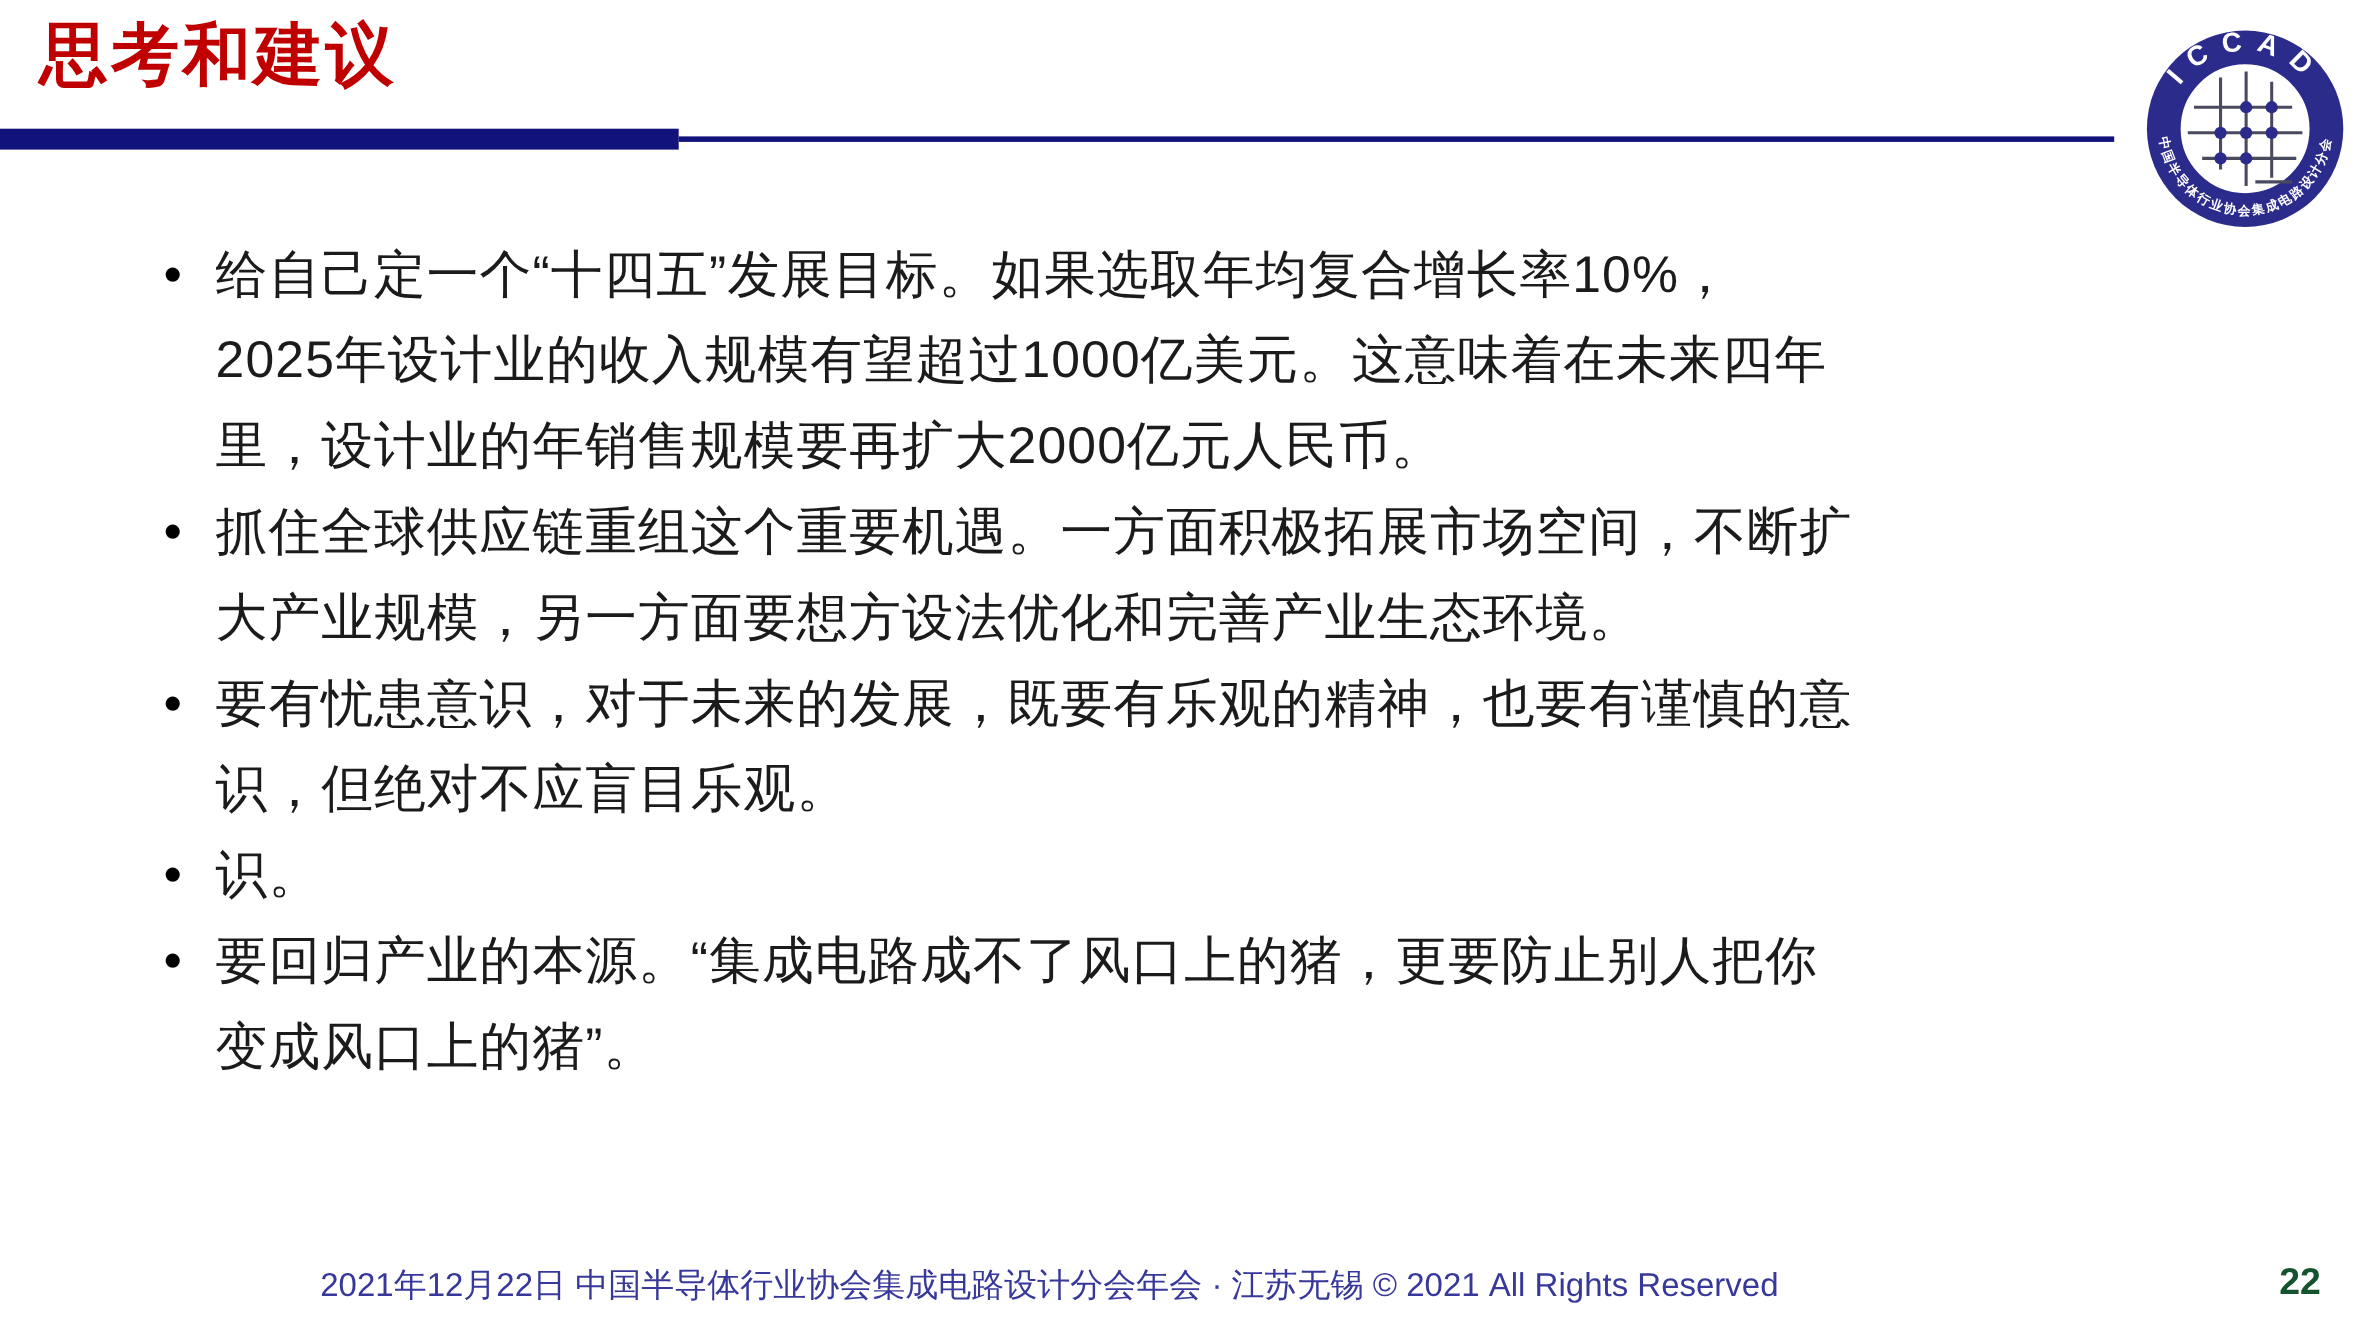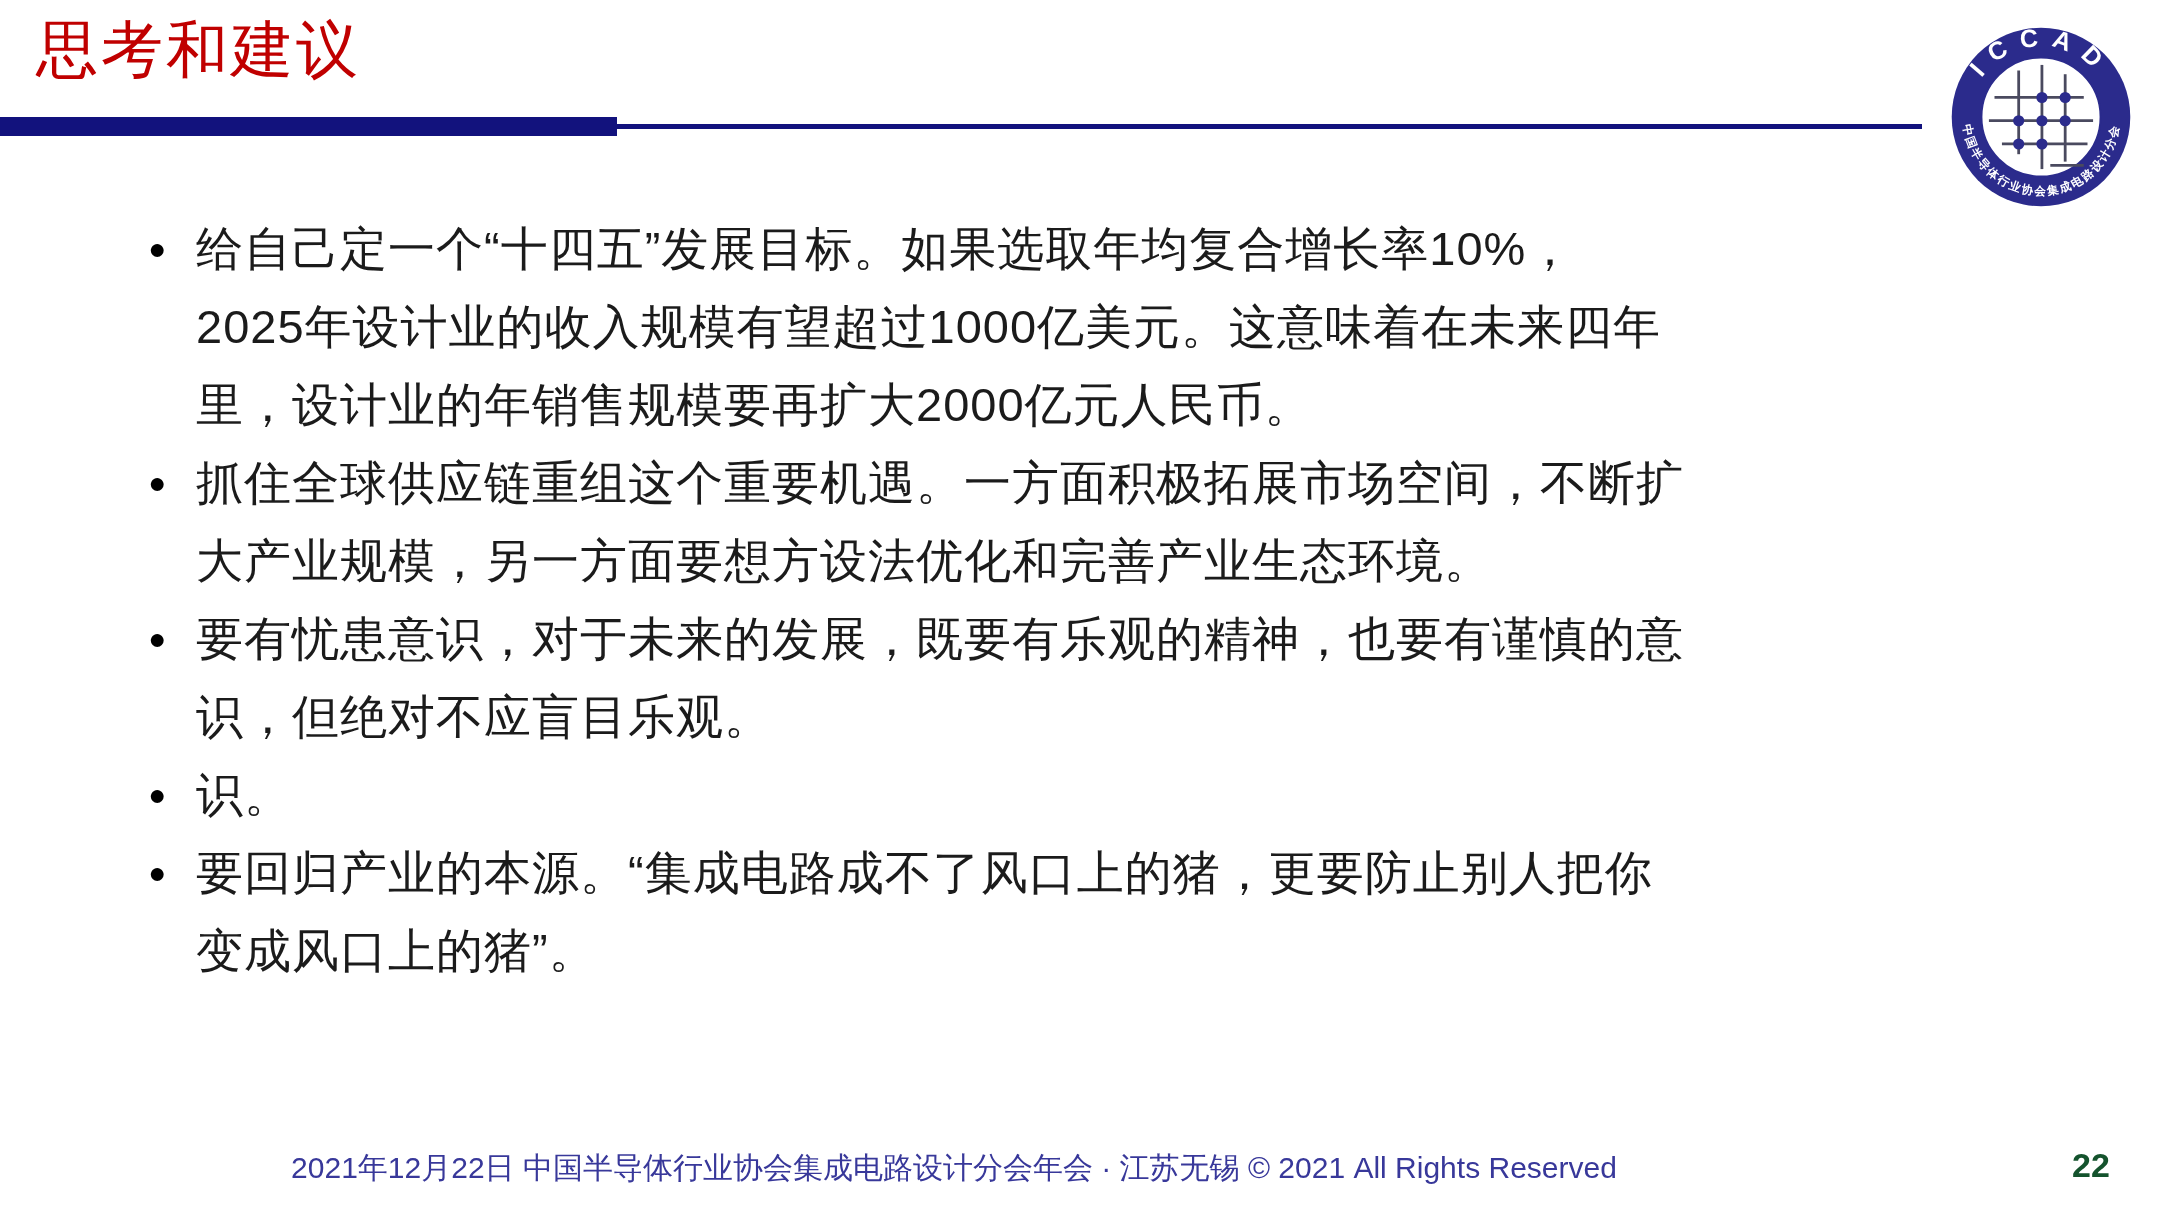--- a/index.html
+++ b/index.html
@@ -10,21 +10,21 @@
     height: 1214px;
     background: #ffffff;
     overflow: hidden;
     font-family: "Liberation Sans", sans-serif;
   }
   .slide-title {
     position: absolute;
     left: 36px;
     top: 8px;
     font-size: 62px;
-    font-weight: 400;
+    font-weight: 700;
     color: #C00000;
     letter-spacing: 3px;
     white-space: nowrap;
   }
   .rule-thick {
     position: absolute;
     left: 0;
     top: 117px;
     width: 617px;
     height: 19px;

